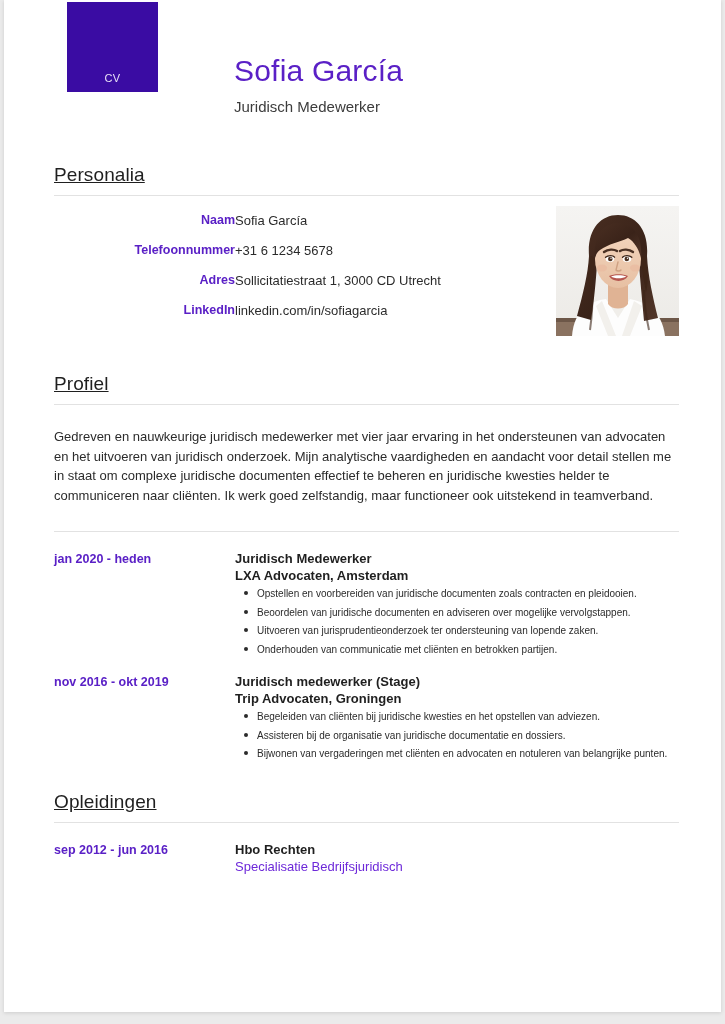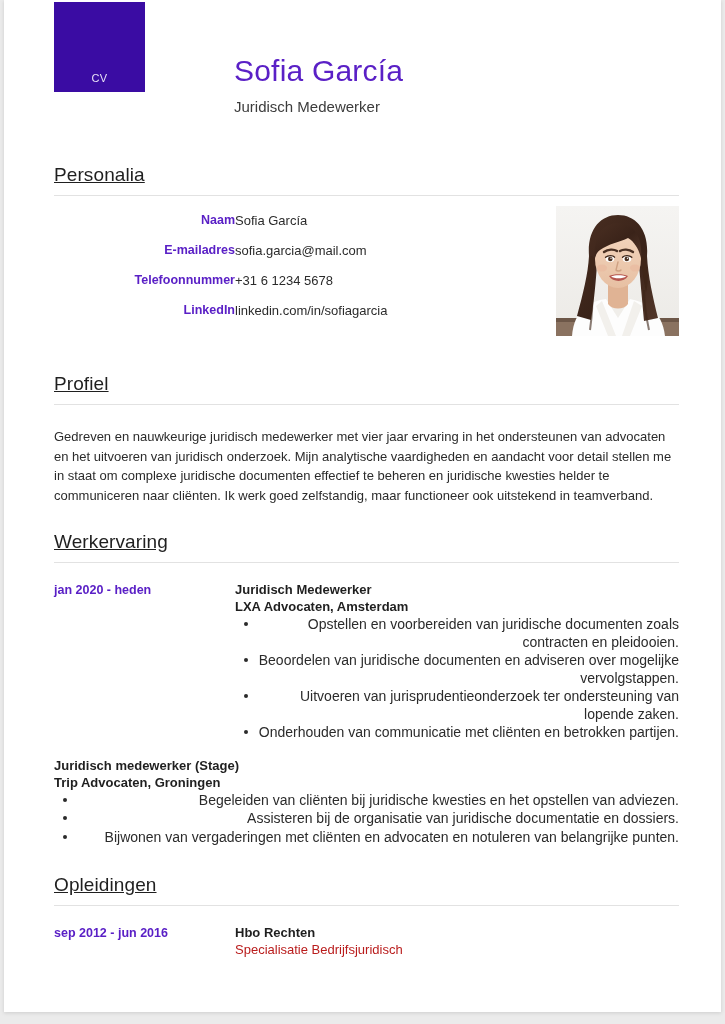--- a/index.html
+++ b/index.html
@@ -30,21 +30,21 @@
     width: 625px;
   }
 
   
   .header {
     position: relative;
     height: 150px;
   }
   .logo-box {
     position: absolute;
-    left: 0;
+    left: 13px;
     top: 2px;
     width: 91px;
     height: 90px;
     background: #3a0ca3;
     box-sizing: border-box;
   }
   .logo-text {
     position: absolute;
     left: 0;
     right: 0;
@@ -165,35 +165,34 @@
   }
   .entry-org {
     font-weight: bold;
     font-size: 13px;
     line-height: 17px;
     color: #1f1f1f;
   }
   .entry-extra {
     font-size: 13px;
     line-height: 17px;
-    color: #b91c1c;
+    color: #6d28d9;
   }
   .bullets {
     margin: 1px 0 0 0;
     padding-left: 21px;
     list-style: none;
   }
   .bullets li {
     position: relative;
-    font-size: 14px;
+    font-size: 10px;
     line-height: 17.5px;
     color: #2b2b2b;
     margin-bottom: 1px;
     padding-left: 1px;
-    text-align: right;
   }
   .bullets li:before {
     content: "";
     position: absolute;
     left: -12px;
     top: 6px;
     width: 4px;
     height: 4px;
     border-radius: 50%;
     background: #2b2b2b;
@@ -224,30 +223,30 @@
       <div class="section-title">Personalia</div>
       <div class="rule"></div>
       <div class="personalia-wrap">
         <div class="personalia-table">
 
           <div class="prow">
             <div class="plabel">Naam</div>
             <div class="pvalue">Sofia García</div>
           </div>
 
-          <div class="prow">
-            <div class="plabel">E-mailadres</div>
-            <div class="pvalue">sofia.garcia@mail.com</div>
-          </div>
 
           <div class="prow">
             <div class="plabel">Telefoonnummer</div>
             <div class="pvalue">+31 6 1234 5678</div>
           </div>
 
+          <div class="prow">
+            <div class="plabel">Adres</div>
+            <div class="pvalue">Sollicitatiestraat 1, 3000 CD Utrecht</div>
+          </div>
 
           <div class="prow">
             <div class="plabel">LinkedIn</div>
             <div class="pvalue">linkedin.com/in/sofiagarcia</div>
           </div>
 
         </div>
 
         <div class="photo">
           <svg width="123" height="130" viewBox="0 0 123 130" xmlns="http://www.w3.org/2000/svg">
@@ -319,39 +318,39 @@
 
     <div class="section sec-gap-profiel">
       <div class="section-title">Profiel</div>
       <div class="rule"></div>
       <div class="profiel-wrap">
         <p class="profiel-text">Gedreven en nauwkeurige juridisch medewerker met vier jaar ervaring in het ondersteunen van advocaten en het uitvoeren van juridisch onderzoek. Mijn analytische vaardigheden en aandacht voor detail stellen me in staat om complexe juridische documenten effectief te beheren en juridische kwesties helder te communiceren naar cliënten. Ik werk goed zelfstandig, maar functioneer ook uitstekend in teamverband.</p>
       </div>
     </div>
 
     <div class="section sec-gap-werk">
-      <div class="section-title">Werkervaring</div>
       <div class="rule"></div>
       <div class="entries">
 
         <div class="entry">
           <div class="entry-date">jan 2020 - heden</div>
           <div class="entry-body">
             <div class="entry-role">Juridisch Medewerker</div>
             <div class="entry-org">LXA Advocaten, Amsterdam</div>
             <ul class="bullets">
               <li>Opstellen en voorbereiden van juridische documenten zoals contracten en pleidooien.</li>
               <li>Beoordelen van juridische documenten en adviseren over mogelijke vervolgstappen.</li>
               <li>Uitvoeren van jurisprudentieonderzoek ter ondersteuning van lopende zaken.</li>
               <li>Onderhouden van communicatie met cliënten en betrokken partijen.</li>
             </ul>
           </div>
         </div>
 
         <div class="entry">
+          <div class="entry-date">nov 2016 - okt 2019</div>
           <div class="entry-body">
             <div class="entry-role">Juridisch medewerker (Stage)</div>
             <div class="entry-org">Trip Advocaten, Groningen</div>
             <ul class="bullets">
               <li>Begeleiden van cliënten bij juridische kwesties en het opstellen van adviezen.</li>
               <li>Assisteren bij de organisatie van juridische documentatie en dossiers.</li>
               <li>Bijwonen van vergaderingen met cliënten en advocaten en notuleren van belangrijke punten.</li>
             </ul>
           </div>
         </div>

